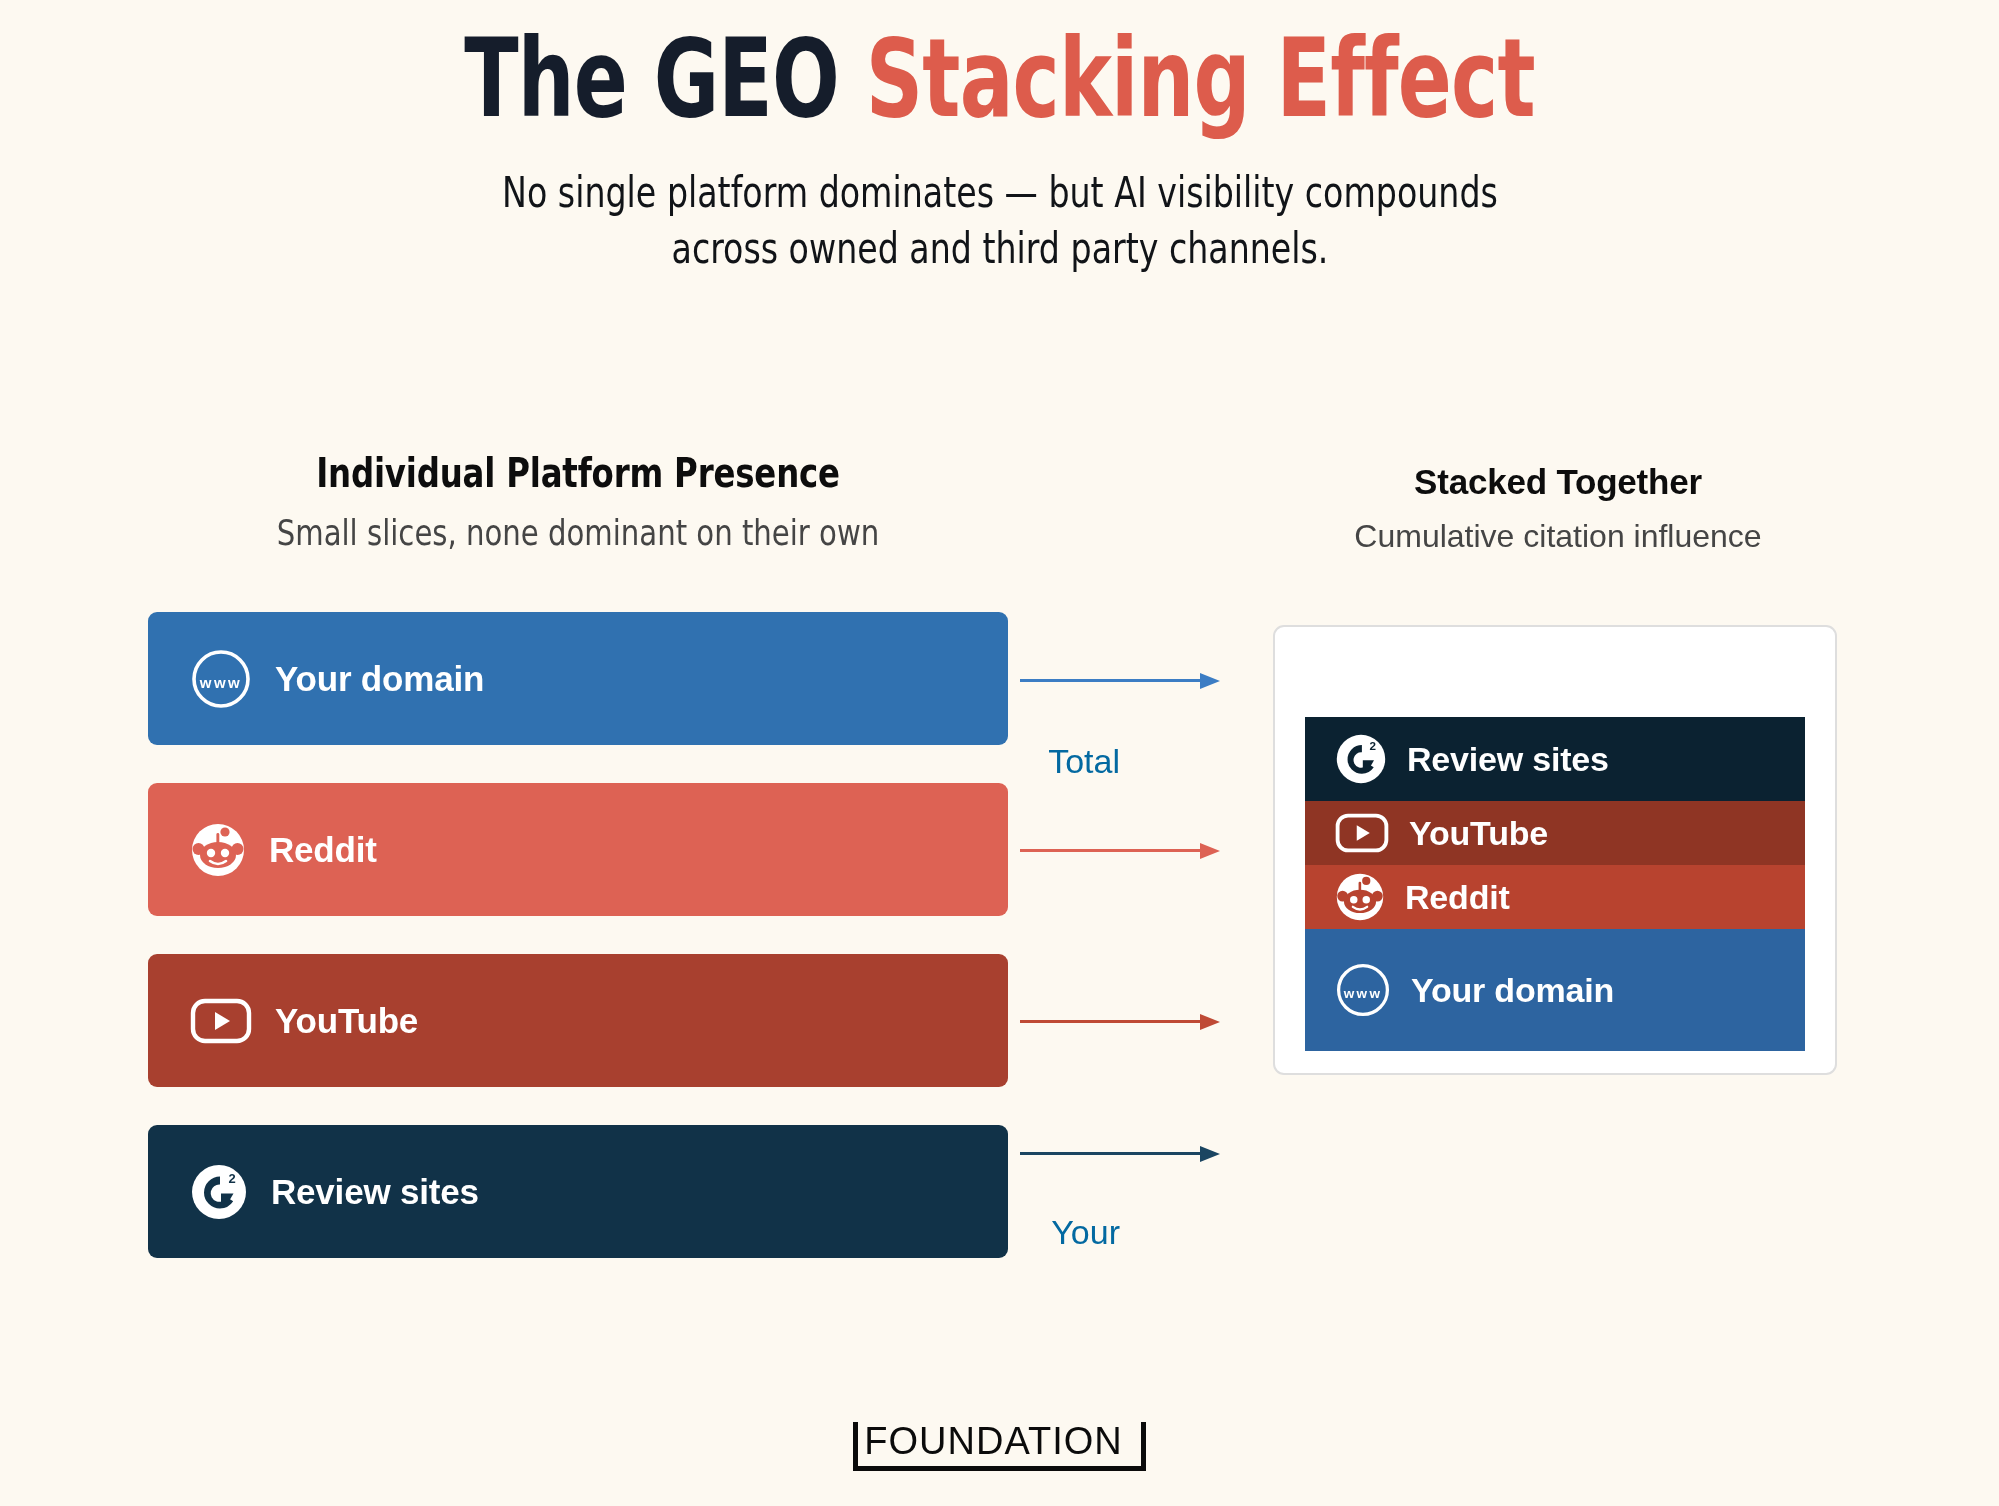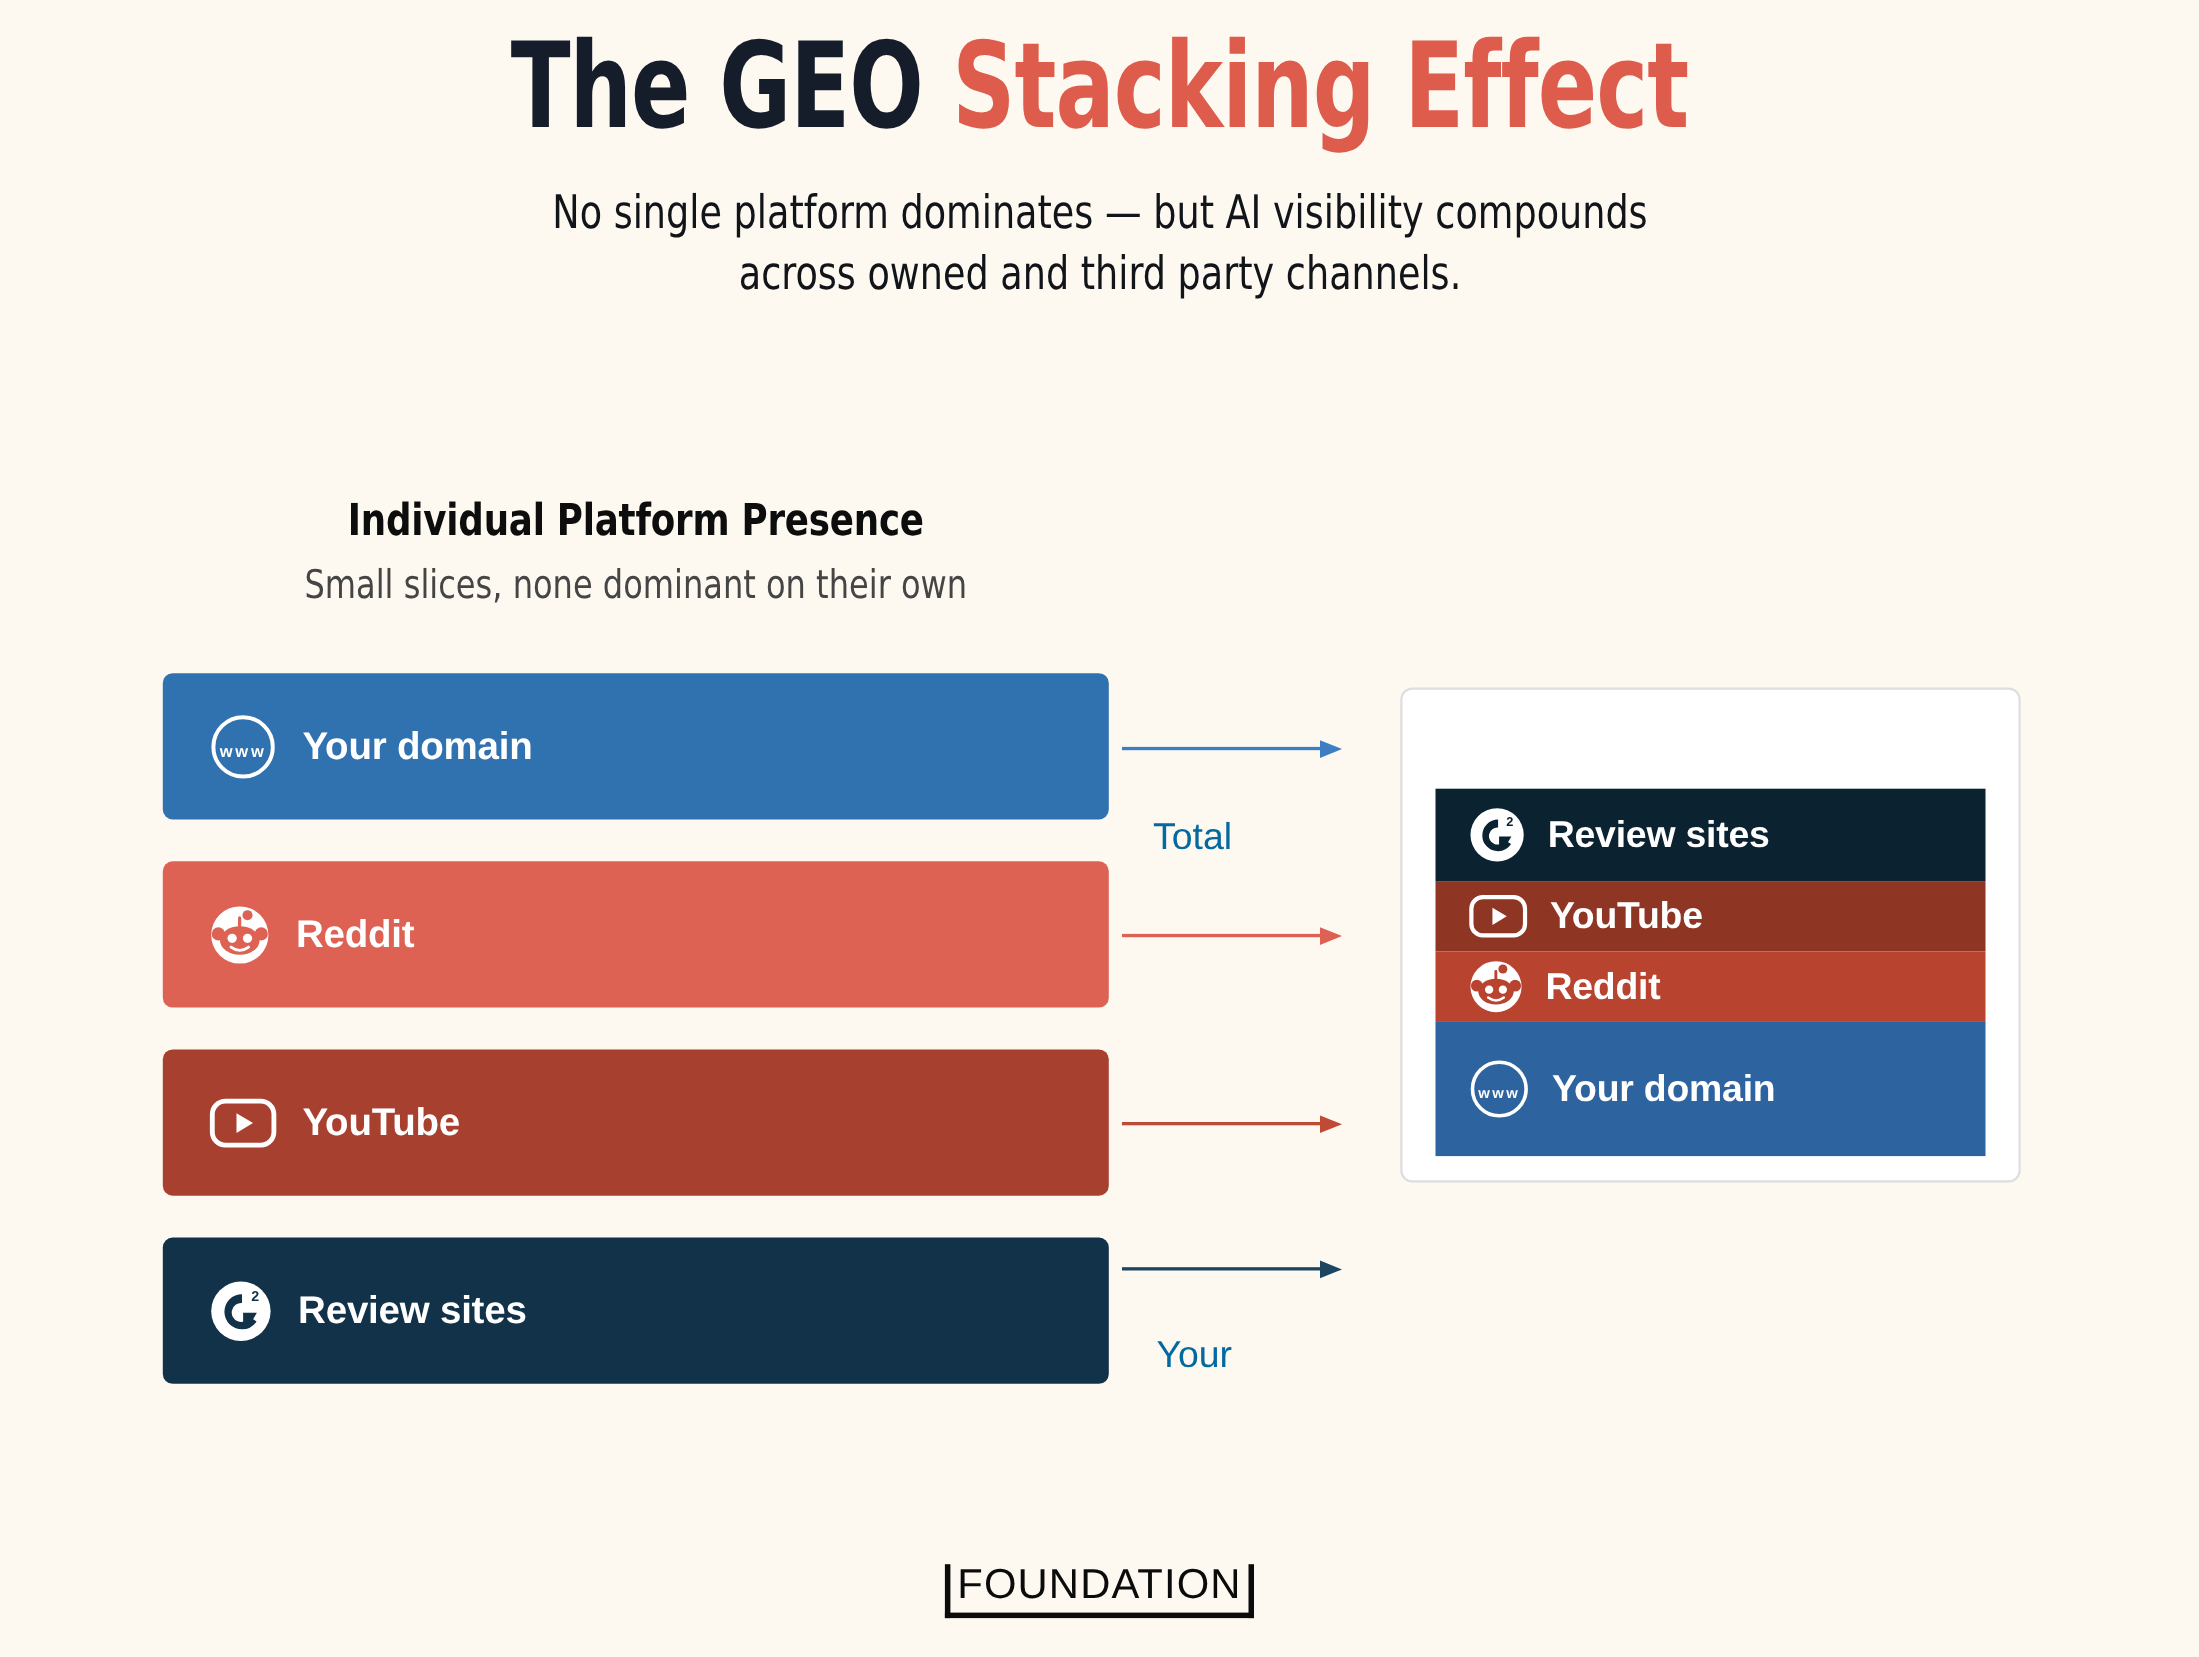--- a/index.html
+++ b/index.html
@@ -193,21 +193,21 @@
   }
   .brand {
     display: inline-block;
     font-size: 38px;
     letter-spacing: 1px;
     color: #0b0b0b;
     font-weight: normal;
     border-left: 5px solid #0b0b0b;
     border-right: 5px solid #0b0b0b;
     border-bottom: 5px solid #0b0b0b;
-    padding: 0 6px 4px 6px;
+    padding: 0 18px 4px 6px;
     line-height: 1.05;
   }
 </style>
 </head>
 <body>
 
 <div class="header">
   <h1 class="title"><span class="title-dark">The GEO </span><span class="title-accent">Stacking Effect</span></h1>
   <div class="subtitle">
     <span class="sub-line">No single platform dominates — but AI visibility compounds</span>
@@ -215,20 +215,24 @@
   </div>
 </div>
 
 <div class="main">
 
   <div class="col-head left">
     <p class="col-title">Individual Platform Presence</p>
     <p class="col-sub">Small slices, none dominant on their own</p>
   </div>
 
+  <div class="col-head right">
+    <p class="col-title">Stacked Together</p>
+    <p class="col-sub">Cumulative citation influence</p>
+  </div>
 
   <div class="bars">
 
     <div class="bar" style="background:#3071b0">
       <span>
         <svg class="icon" width="62" height="62" viewBox="0 0 62 62" aria-hidden="true">
           <circle cx="31" cy="31" r="27" fill="none" stroke="#ffffff" stroke-width="3.6"></circle>
           <text x="31" y="40" text-anchor="middle" fill="#ffffff" font-family="Liberation Sans, sans-serif" font-size="15" font-weight="bold" letter-spacing="2.5">www</text>
         </svg>
       </span>

